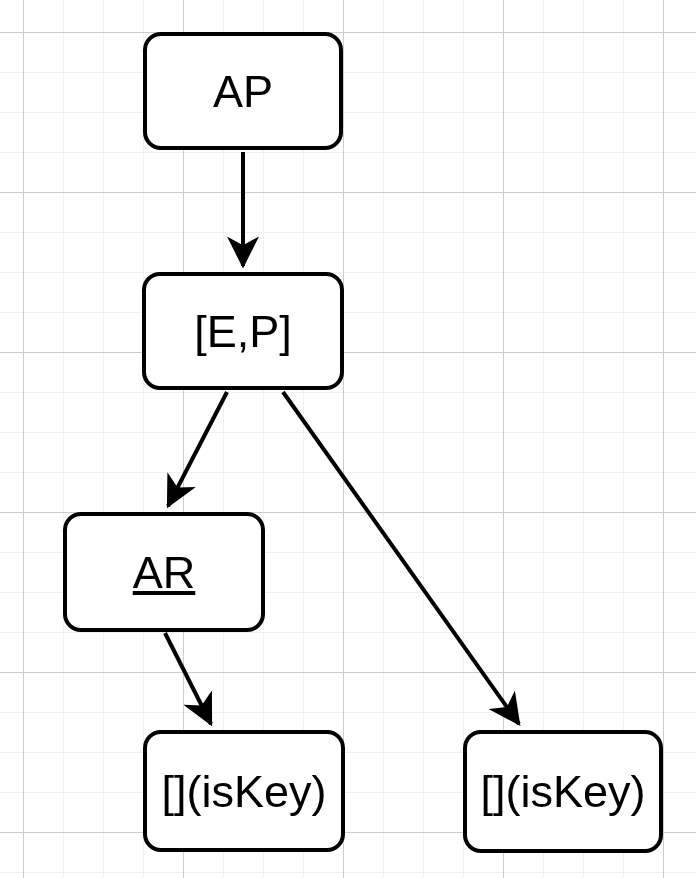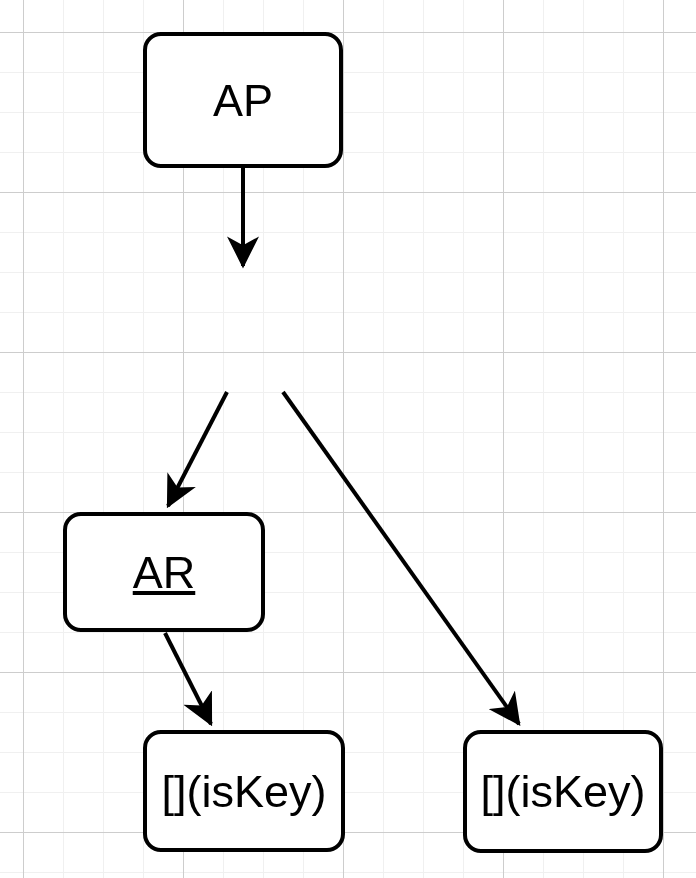--- a/index.html
+++ b/index.html
@@ -43,21 +43,21 @@
     justify-content: center;
     background: var(--node-fill);
     border: 4px solid var(--node-stroke);
     border-radius: 18px;
     color: var(--node-text);
     font-size: 45px;
     line-height: 1;
     white-space: nowrap;
     cursor: default;
   }
-  .node-ap        { left: 143px; top:  32px; width: 200px; height: 136px; }
+  .node-ap        { left: 143px; top:  32px; width: 200px; height: 118px; }
   .node-ep        { left: 142px; top: 272px; width: 202px; height: 118px; }
   .node-ar        { left:  63px; top: 512px; width: 202px; height: 120px; text-decoration: underline; }
   .node-iskey-l   { left: 143px; top: 730px; width: 202px; height: 122px; }
   .node-iskey-r   { left: 463px; top: 730px; width: 200px; height: 123px; }
 </style>
 </head>
 <body>
 
 <div class="canvas">
 
@@ -70,20 +70,23 @@
     <path d="M243,152 L243,266" stroke="#000000" stroke-width="4" fill="none" marker-end="url(#arrowhead)"></path>
     <path d="M227,392 L168,506" stroke="#000000" stroke-width="4" fill="none" marker-end="url(#arrowhead)"></path>
     <path d="M283,392 L519,724" stroke="#000000" stroke-width="4" fill="none" marker-end="url(#arrowhead)"></path>
     <path d="M165,633 L211,724" stroke="#000000" stroke-width="4" fill="none" marker-end="url(#arrowhead)"></path>
   </svg>
 
   <div class="node node-ap">
     <span>AP</span>
   </div>
 
+  <div class="node node-ep">
+    <span>[E,P]</span>
+  </div>
 
   <div class="node node-ar">
     <span>AR</span>
   </div>
 
   <div class="node node-iskey-l">
     <span>[](isKey)</span>
   </div>
 
   <div class="node node-iskey-r">

